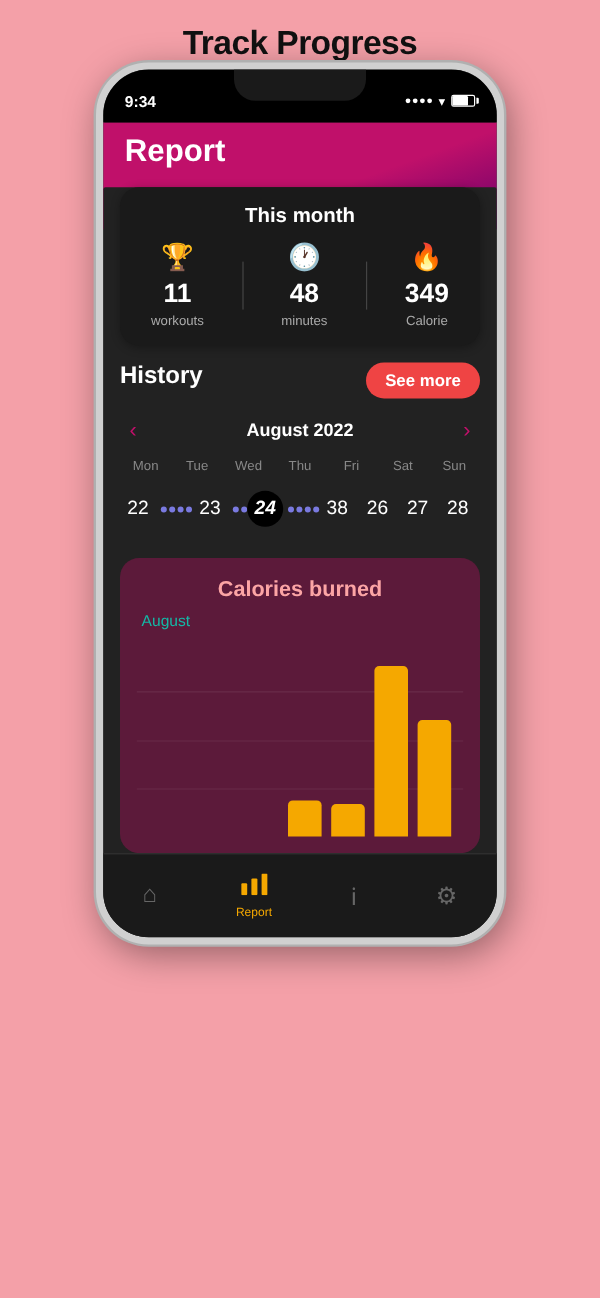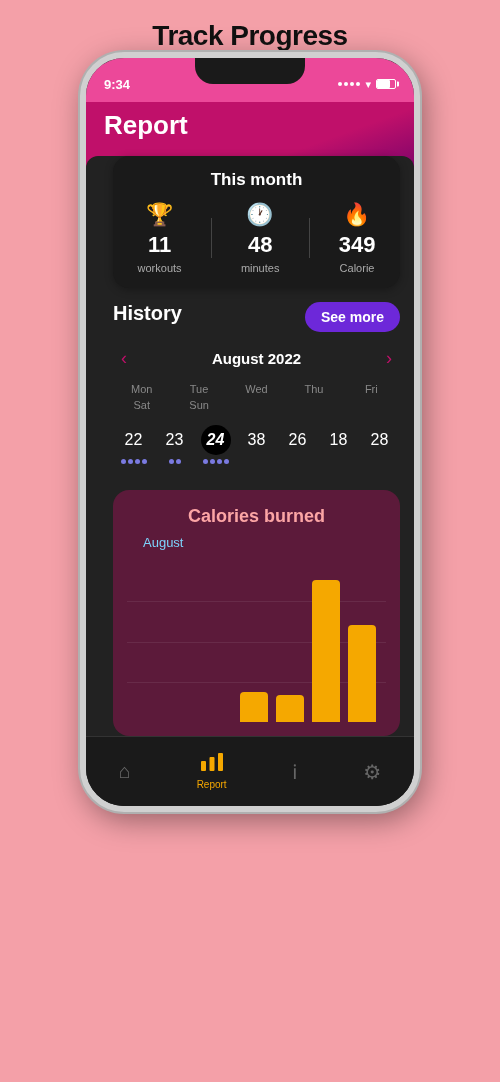--- a/index.html
+++ b/index.html
@@ -27,21 +27,21 @@
       background: #1a1a1a;
       border-radius: 44px;
       border: 6px solid #d0d0d0;
       box-shadow: 0 0 0 2px #b0b0b0, inset 0 0 0 1px #555, 4px 8px 30px rgba(0,0,0,0.4);
       overflow: hidden;
       position: relative;
     }
 
     
     .notch-bar {
-      background: #ec4899;
+      background: #000000;
       height: 44px;
       display: flex;
       align-items: center;
       justify-content: space-between;
       padding: 8px 18px 0 18px;
       position: relative;
     }
 
     .notch {
       position: absolute;
@@ -102,22 +102,22 @@
 
     .report-title {
       font-size: 26px;
       font-weight: 700;
       color: white;
     }
 
     
     .main-content {
       background: #222222;
-      border-radius: 12px;
-      padding: 0 0 70px 13px;
+      border-radius: 2px;
+      padding: 0 0 70px 0;
       margin-top: -35px;
     }
 
     
     .this-month-card {
       background: #1a1a1a;
       border-radius: 16px;
       margin: 0 14px;
       padding: 14px 10px 14px 10px;
       text-align: center;
@@ -176,21 +176,21 @@
       margin-bottom: 14px;
     }
 
     .history-label {
       font-size: 20px;
       font-weight: 700;
       color: white;
     }
 
     .see-more-btn {
-      background: #6d28d9;
+      background: #ef4444;
       color: white;
       border: none;
       border-radius: 20px;
       padding: 7px 16px;
       font-size: 14px;
       font-weight: 600;
       cursor: pointer;
     }
 
     
@@ -210,40 +210,40 @@
 
     .cal-month-label {
       color: white;
       font-size: 15px;
       font-weight: 600;
     }
 
     
     .calendar-week {
       display: grid;
-      grid-template-columns: repeat(5, 1fr);
+      grid-template-columns: repeat(7, 1fr);
       text-align: center;
       margin-bottom: 6px;
     }
 
     .cal-day-name {
       font-size: 11px;
       color: #888;
       padding: 2px 0;
     }
 
     .calendar-dates {
       display: grid;
       grid-template-columns: repeat(7, 1fr);
       text-align: center;
     }
 
     .cal-date-cell {
       display: flex;
-      flex-direction: column;
+      flex-direction: row;
       align-items: center;
       gap: 4px;
       padding: 6px 0;
     }
 
     .cal-date-num {
       font-size: 16px;
       color: white;
       font-weight: 500;
       width: 30px;
@@ -286,24 +286,24 @@
 
     .calories-title {
       color: #fca5a5;
       font-size: 18px;
       font-weight: 700;
       text-align: center;
       margin-bottom: 8px;
     }
 
     .calories-subtitle {
-      color: #7dd3fc;
+      color: #14b8a6;
       font-size: 13px;
       margin-bottom: 12px;
-      margin-left: 16px;
+      margin-left: 4px;
     }
 
     .chart-area {
       position: relative;
       height: 160px;
       display: flex;
       align-items: flex-end;
       justify-content: flex-end;
       gap: 8px;
       padding-right: 10px;
@@ -468,21 +468,21 @@
               <div class="cal-dot"></div>
             </div>
           </div>
           <div class="cal-date-cell">
             <span class="cal-date-num">38</span>
           </div>
           <div class="cal-date-cell">
             <span class="cal-date-num">26</span>
           </div>
           <div class="cal-date-cell">
-            <span class="cal-date-num">18</span>
+            <span class="cal-date-num">27</span>
           </div>
           <div class="cal-date-cell">
             <span class="cal-date-num">28</span>
           </div>
         </div>
     </div>
 
     <div class="calories-card">
       <div class="calories-title">Calories burned</div>
       <div class="calories-subtitle">August</div>

